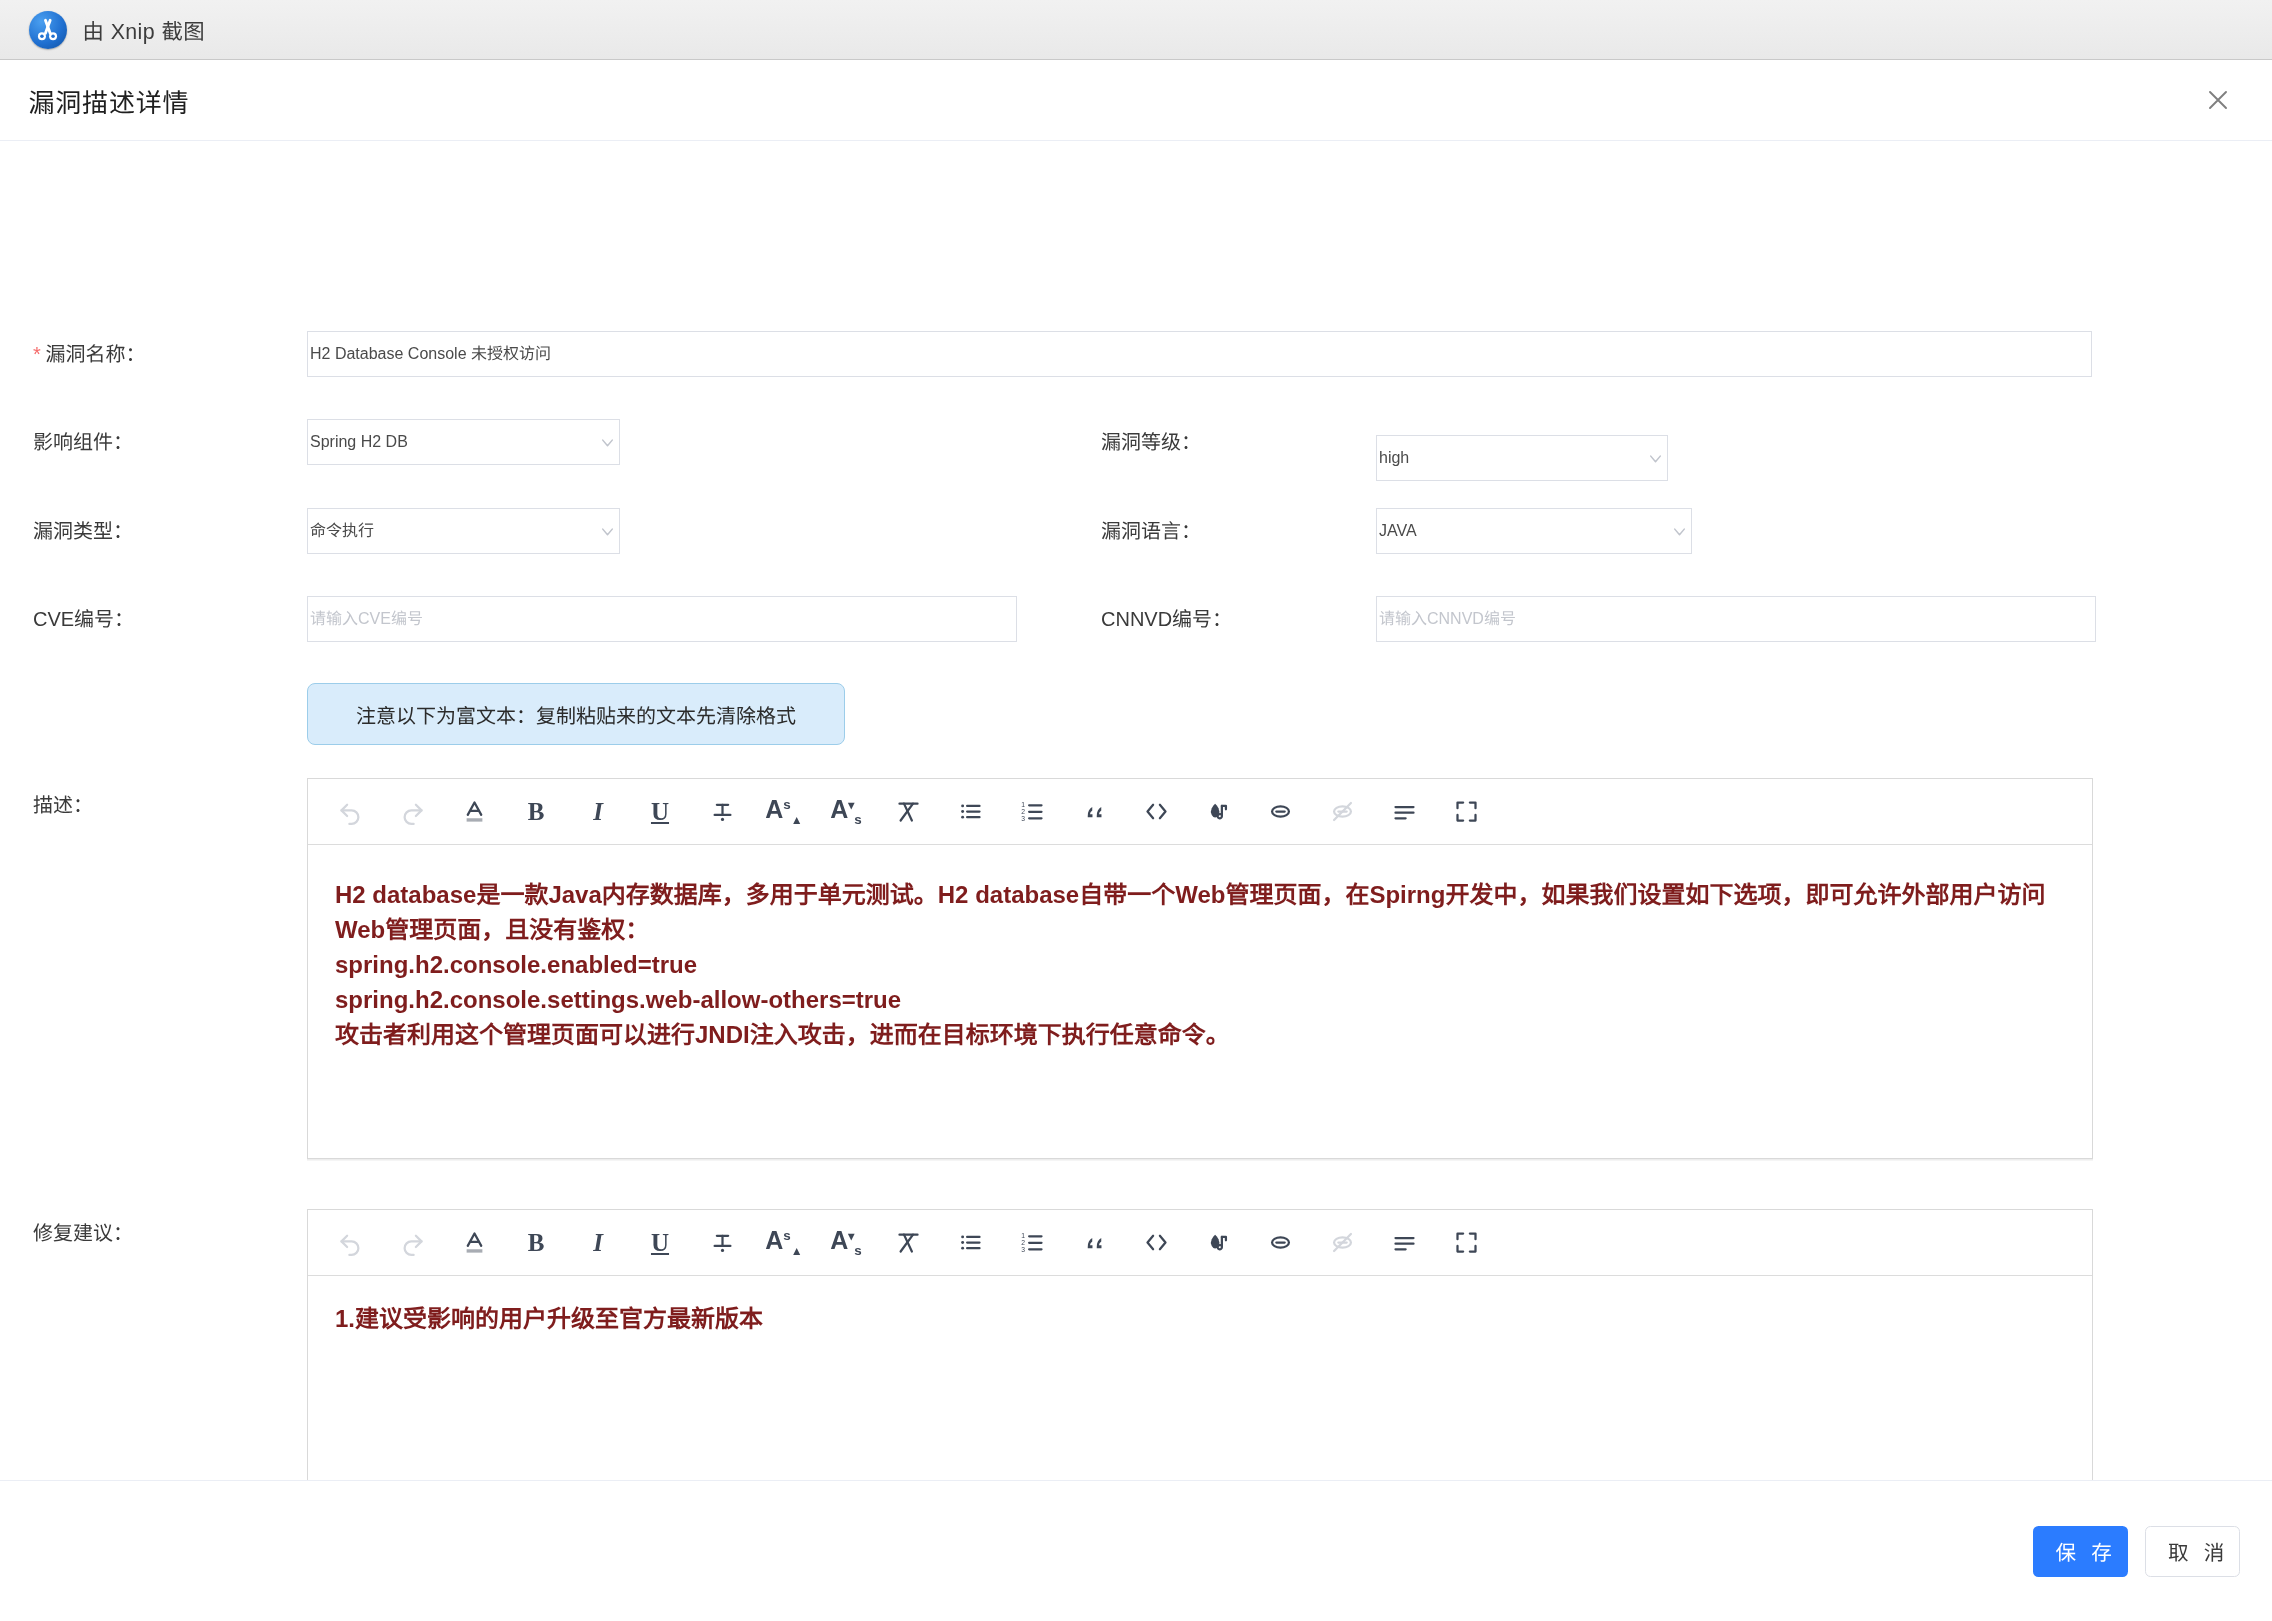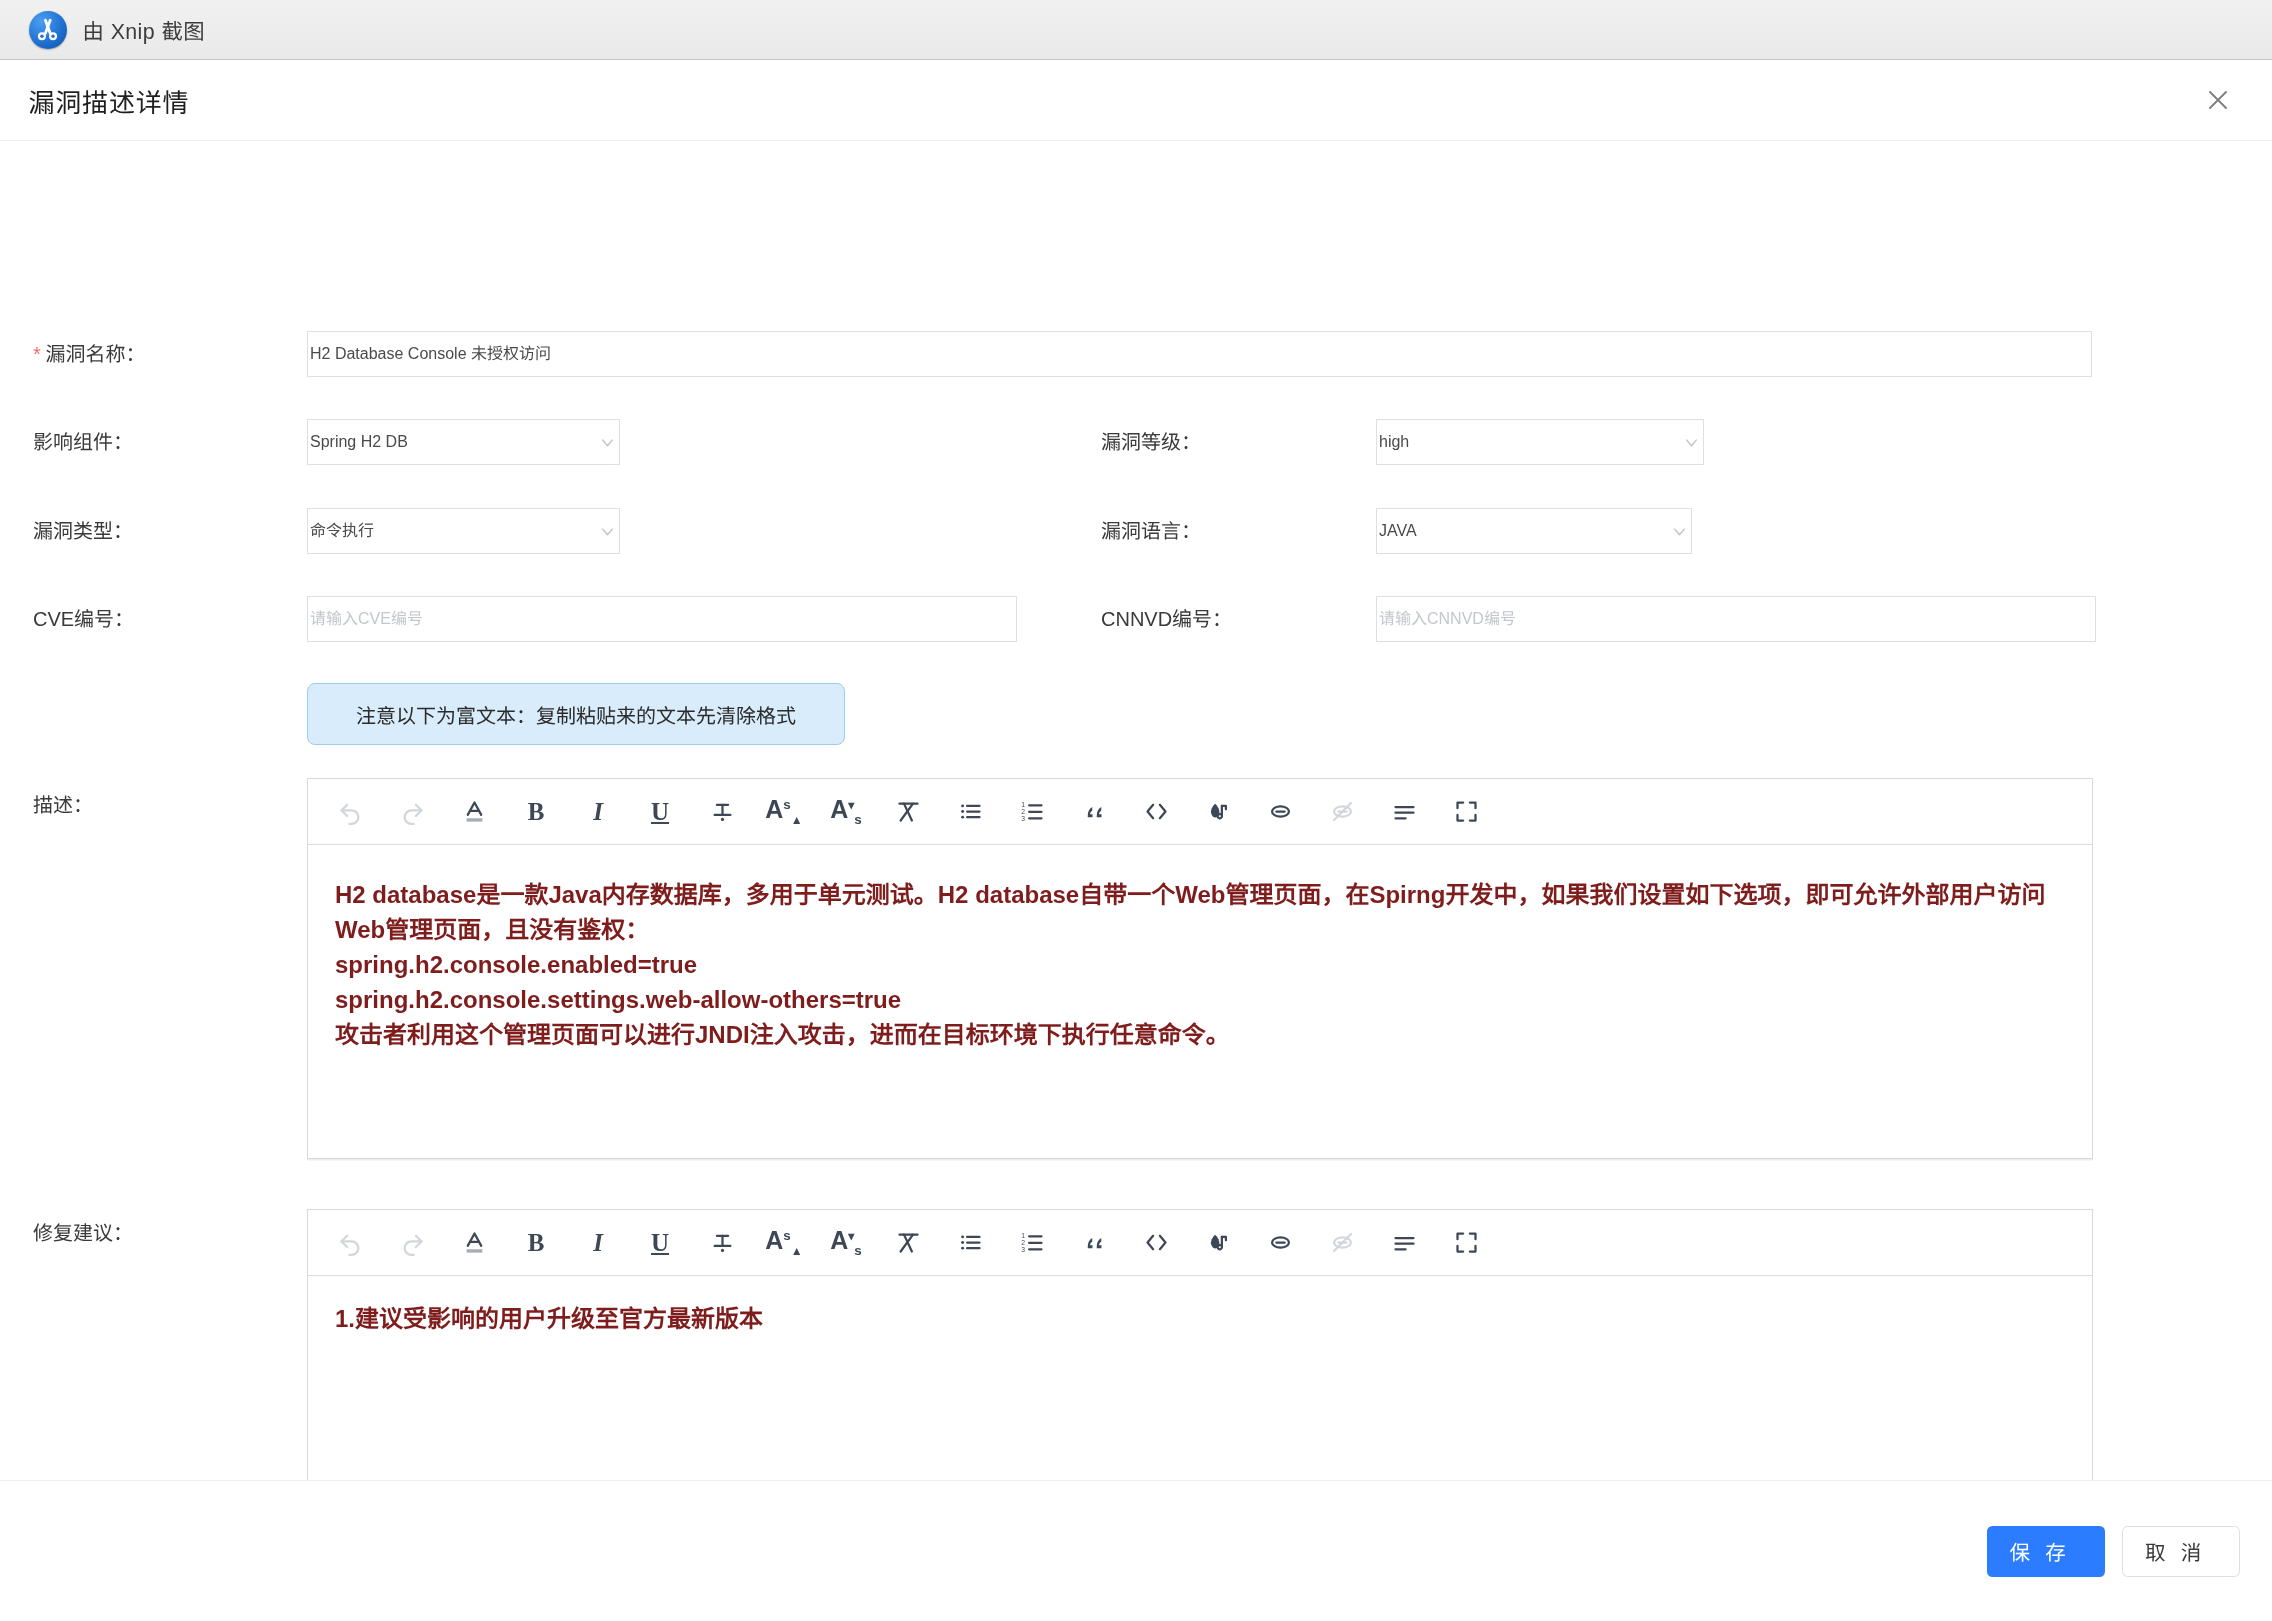--- a/index.html
+++ b/index.html
@@ -219,21 +219,21 @@
     height: 51px;
     min-width: 92px;
     box-sizing: border-box;
     border-radius: 5.5px;
     font-size: 20.6px;
     display: flex;
     align-items: center;
     justify-content: center;
     cursor: pointer;
     letter-spacing: 4.7px;
-    padding: 0 33px 0 22px;
+    padding: 0 10px 0 22px;
     border: 1.6px solid transparent;
   }
   .btn-primary {
     background: #2b7cff;
     color: #fff;
   }
   .btn-default {
     background: #fff;
     color: #3a3a3a;
     border-color: #dcdfe6;
@@ -282,21 +282,21 @@
     <div class="field select" style="left:307px; top:278px; width:313px;">
       <span class="val">Spring H2 DB</span>
       <span class="caret">
         <svg width="19" height="19" viewBox="0 0 24 24" aria-hidden="true">
           <path d="M6 9 L12 16 L18 9" stroke="currentColor" stroke-width="1.9" fill="none" stroke-linecap="round" stroke-linejoin="round"></path>
         </svg>
       </span>
     </div>
 
     <div class="label lbl-right" style="top:278px;">漏洞等级：</div>
-    <div class="field select" style="left:1376px; top:278px; width:328px;">
+    <div class="field select" style="left:1376px; top:294px; width:292px;">
       <span class="val">high</span>
       <span class="caret">
         <svg width="19" height="19" viewBox="0 0 24 24" aria-hidden="true">
           <path d="M6 9 L12 16 L18 9" stroke="currentColor" stroke-width="1.9" fill="none" stroke-linecap="round" stroke-linejoin="round"></path>
         </svg>
       </span>
     </div>
 
     <div class="label lbl-left" style="top:367px;">漏洞类型：</div>
     <div class="field select" style="left:307px; top:367px; width:313px;">

